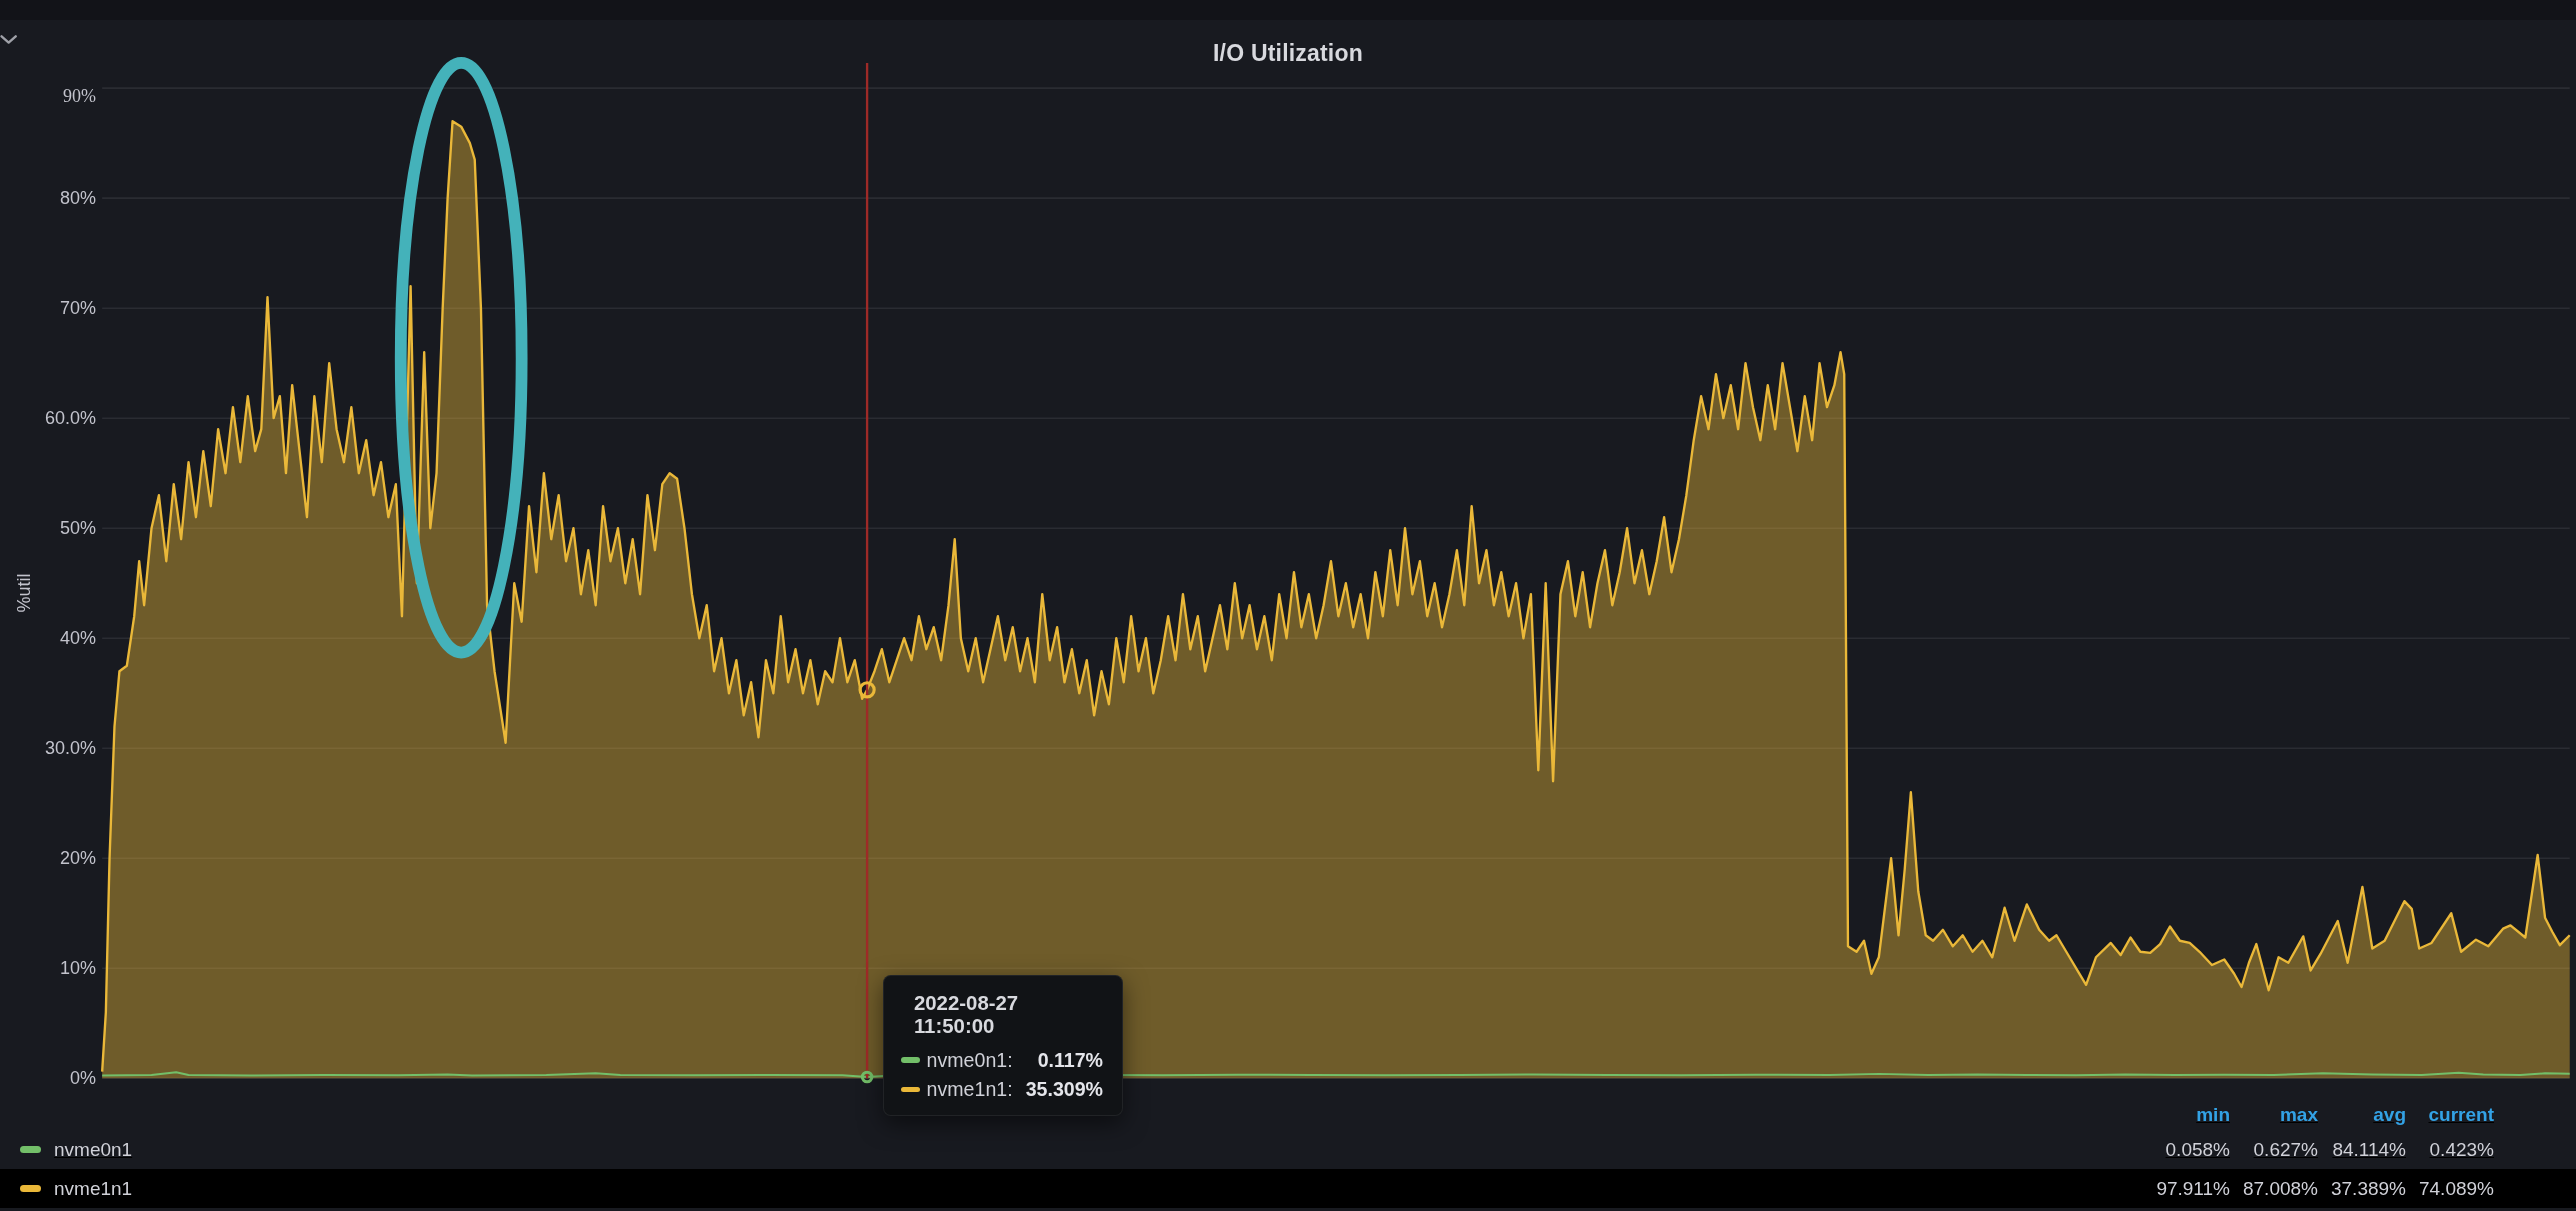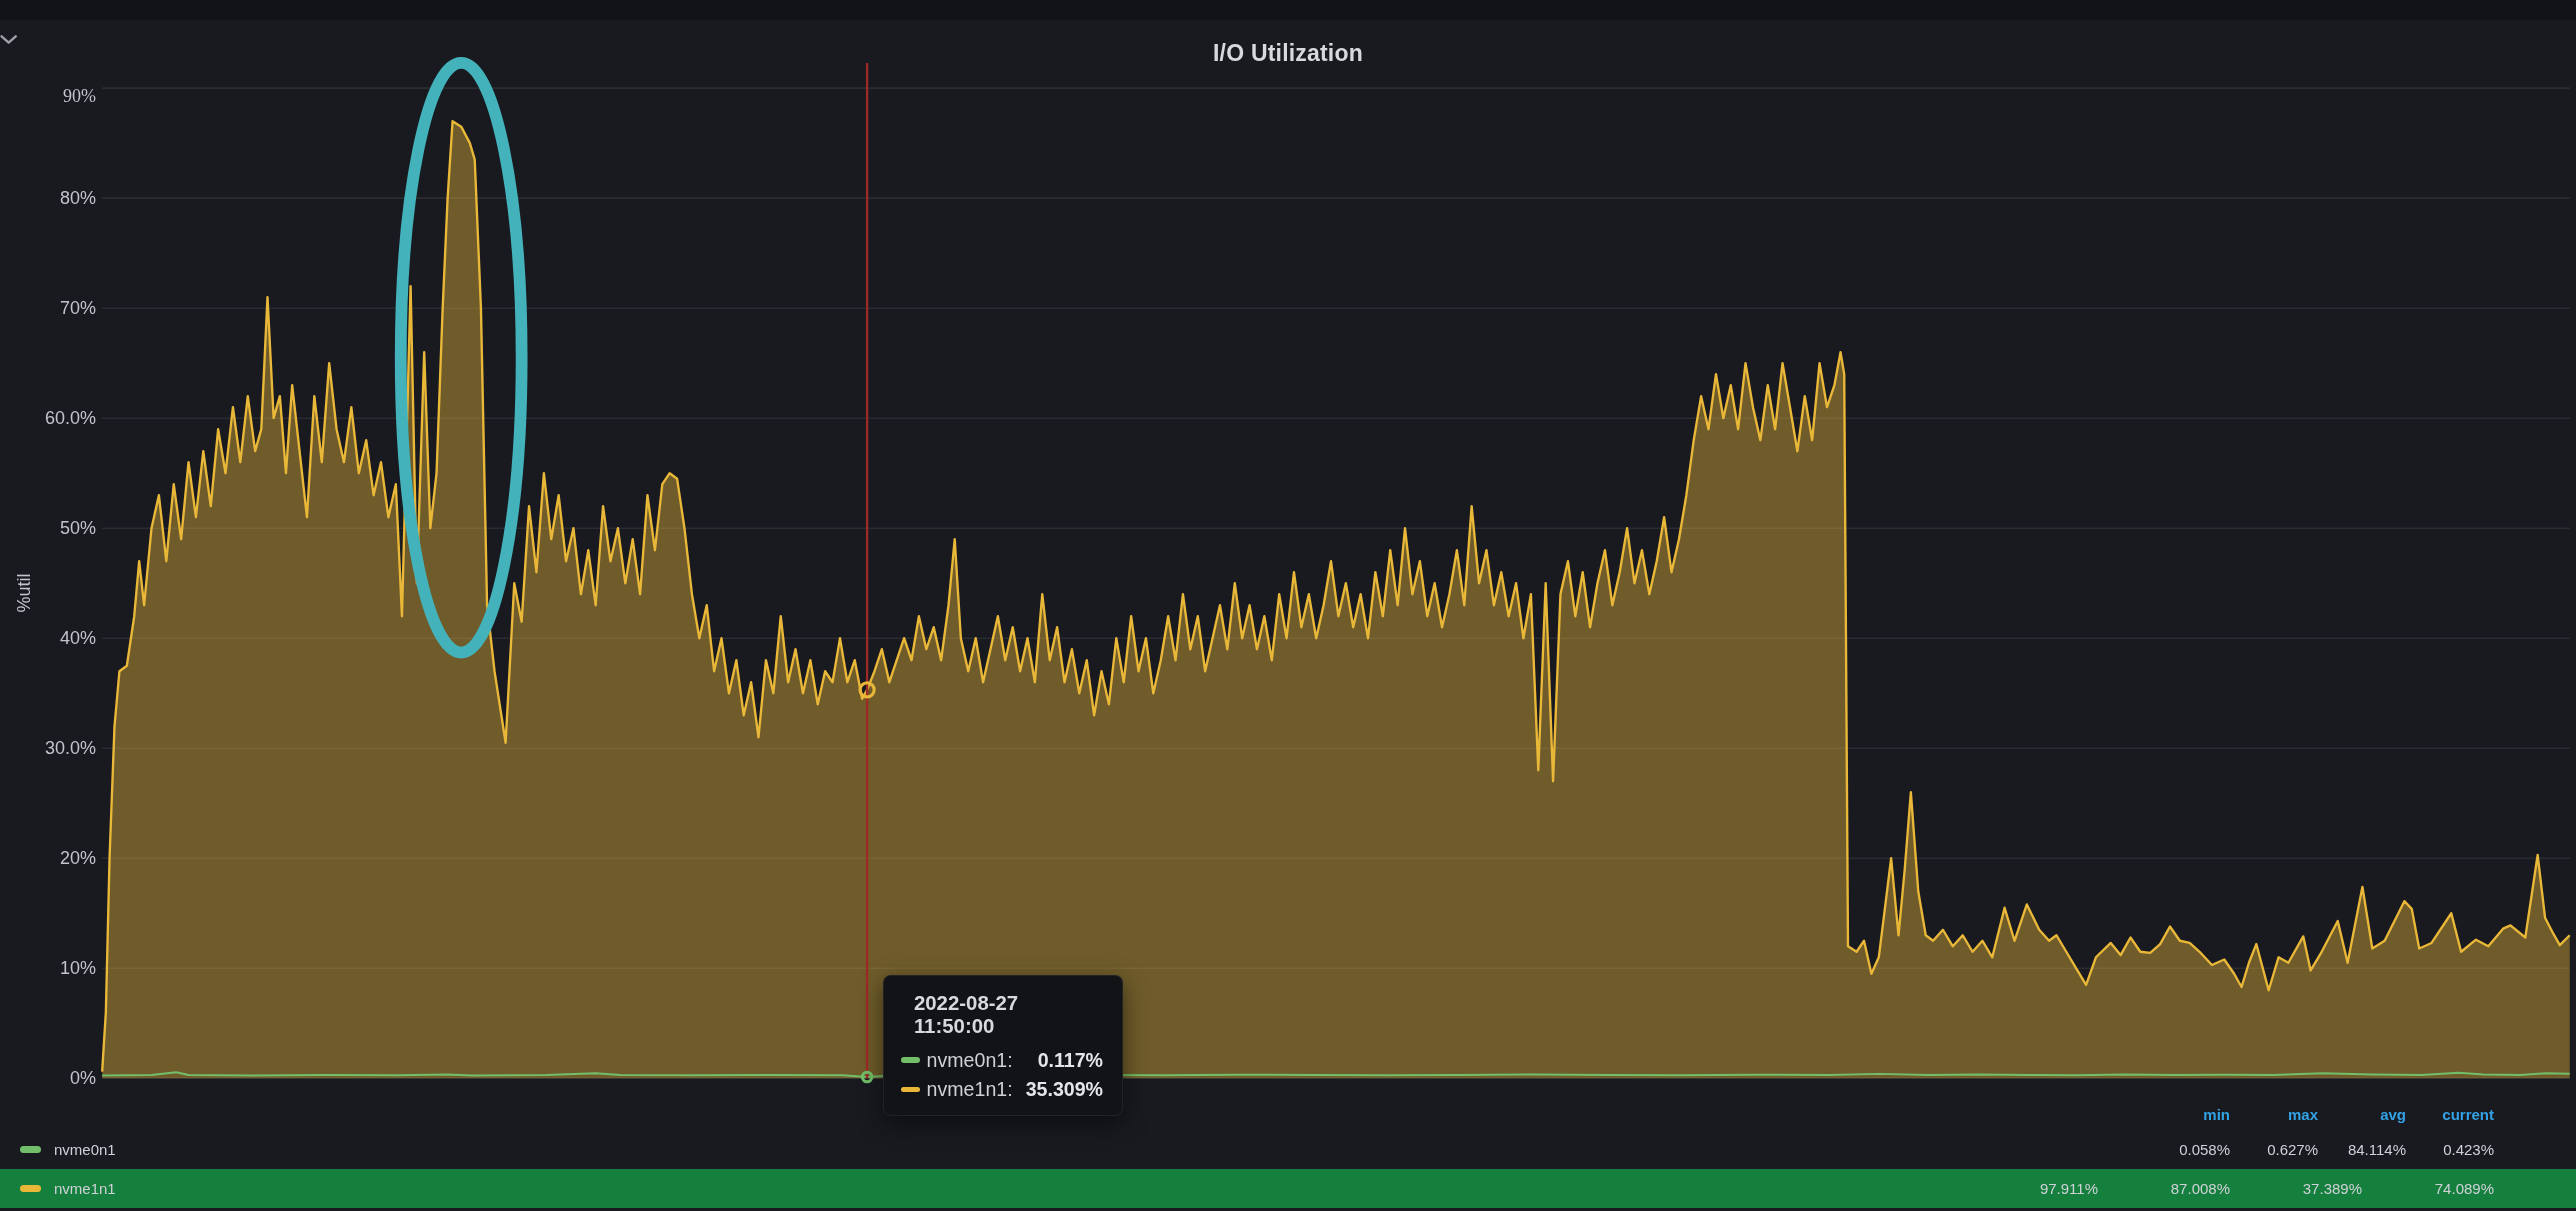--- a/index.html
+++ b/index.html
@@ -20,27 +20,27 @@
   
   #tooltip{position:absolute;left:883px;top:975px;width:240px;box-sizing:border-box;
            background:#111316;border:0.8px solid rgba(255,255,255,.07);border-radius:7.9px;
            padding:14px 19px 14px 17.3px;box-shadow:0 7.9px 23.6px rgba(0,0,0,.5);z-index:6;}
   #tooltip-date{color:#d8d9de;font-size:20.4px;font-weight:700;margin:1.6px 0 11px 12.6px;}
   .tt-row{display:flex;align-items:center;margin-top:6.3px;}
   .tt-swatch{width:19px;height:5.5px;border-radius:3.1px;flex:0 0 auto;margin-right:6.3px;}
   .tt-label{color:#d0d1d8;font-size:19.6px;}
   .tt-val{margin-left:auto;color:#e4e5ea;font-size:19.6px;font-weight:700;}
   
-  #legend{position:absolute;left:0;top:1099px;width:2576px;height:113px;font-size:15px;}
+  #legend{position:absolute;left:0;top:1099px;width:2576px;height:113px;font-size:19px;text-decoration:underline;}
   .lg-grid{display:grid;grid-template-columns:1fr 88px 88px 88px 88px;
            padding-right:82px;align-items:center;}
   #legend-header{height:31px;color:#33a2e5;font-weight:700;}
   #legend-header div{text-align:right;cursor:pointer;}
   .lg-row{height:39px;color:#d0d1d8;}
-  .lg-row.hl{background:#15803d;gap:44px;}
+  .lg-row.hl{background:#000000;}
   .lg-name{display:flex;align-items:center;gap:12.6px;padding-left:20.4px;cursor:pointer;}
   .lg-swatch{width:21px;height:7px;border-radius:3.9px;}
   .lg-stat{text-align:right;color:#d0d1d8;}
 </style>
 </head>
 <body>
 
 <div id="panel">
   <div id="topstrip"></div>
 

